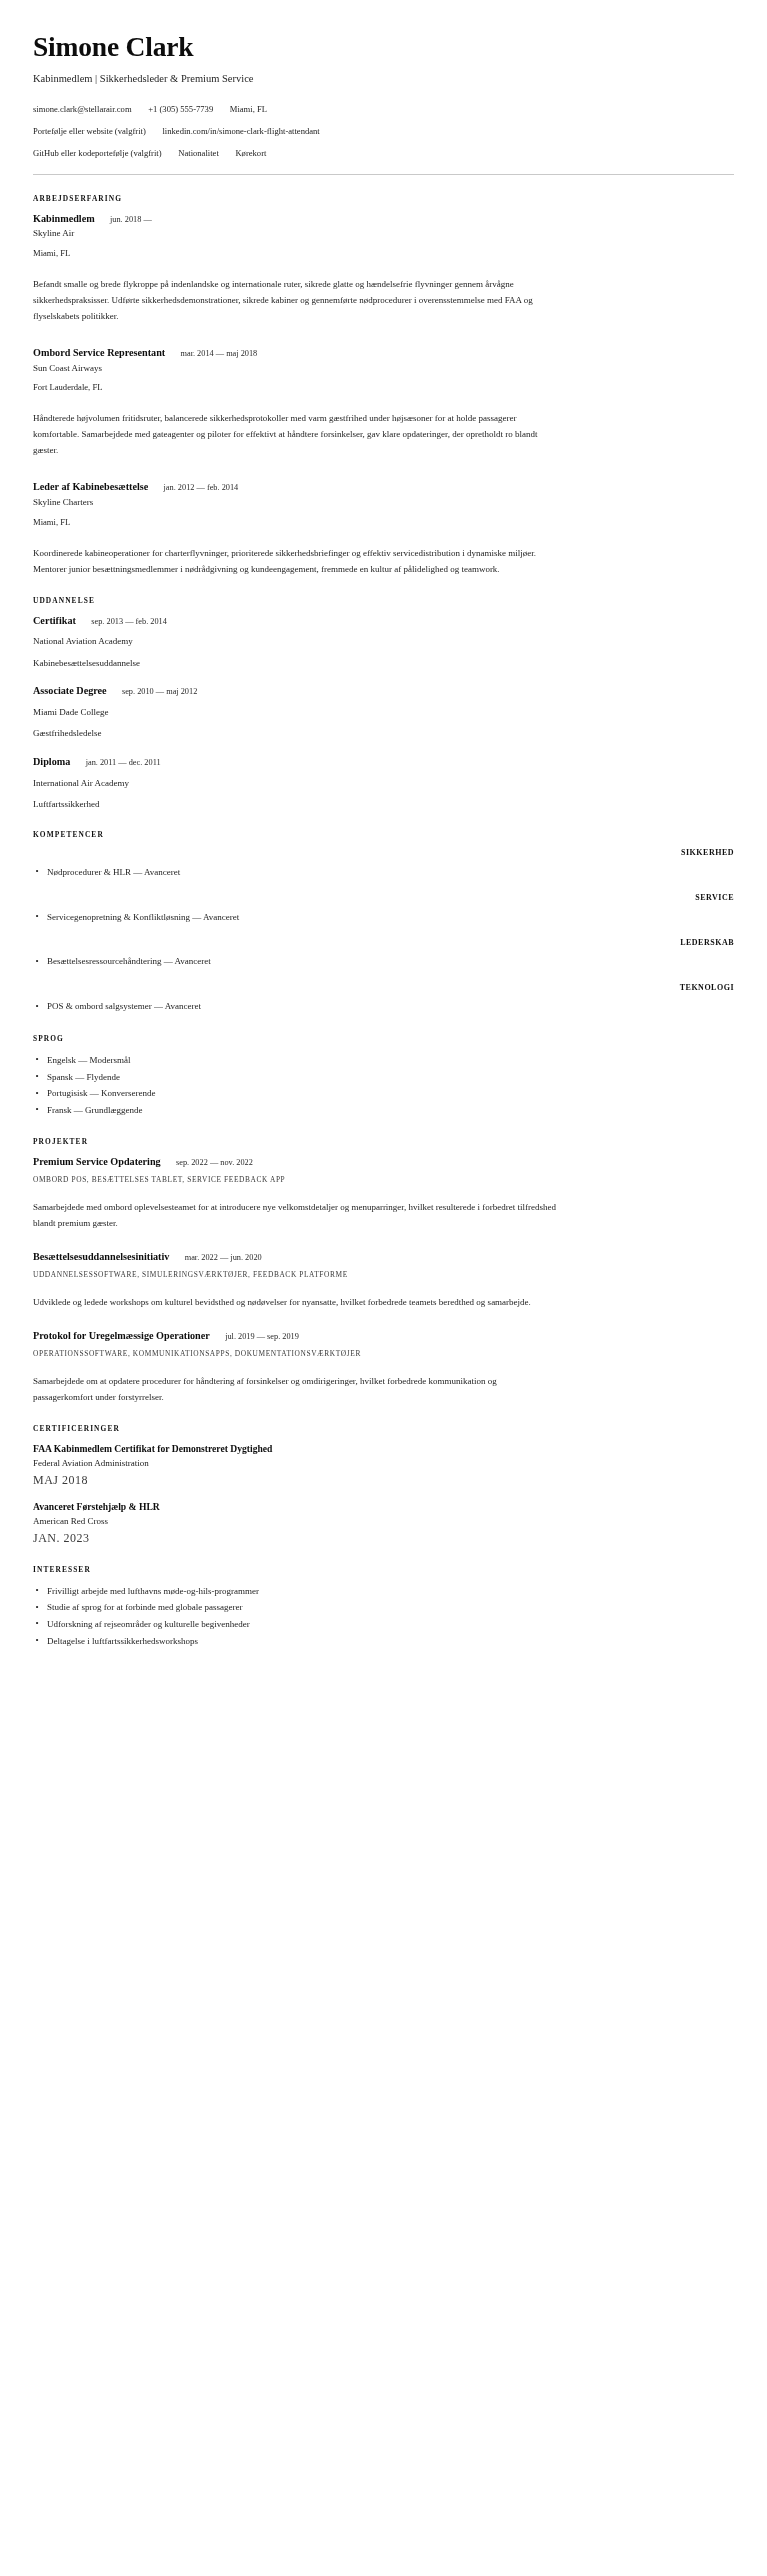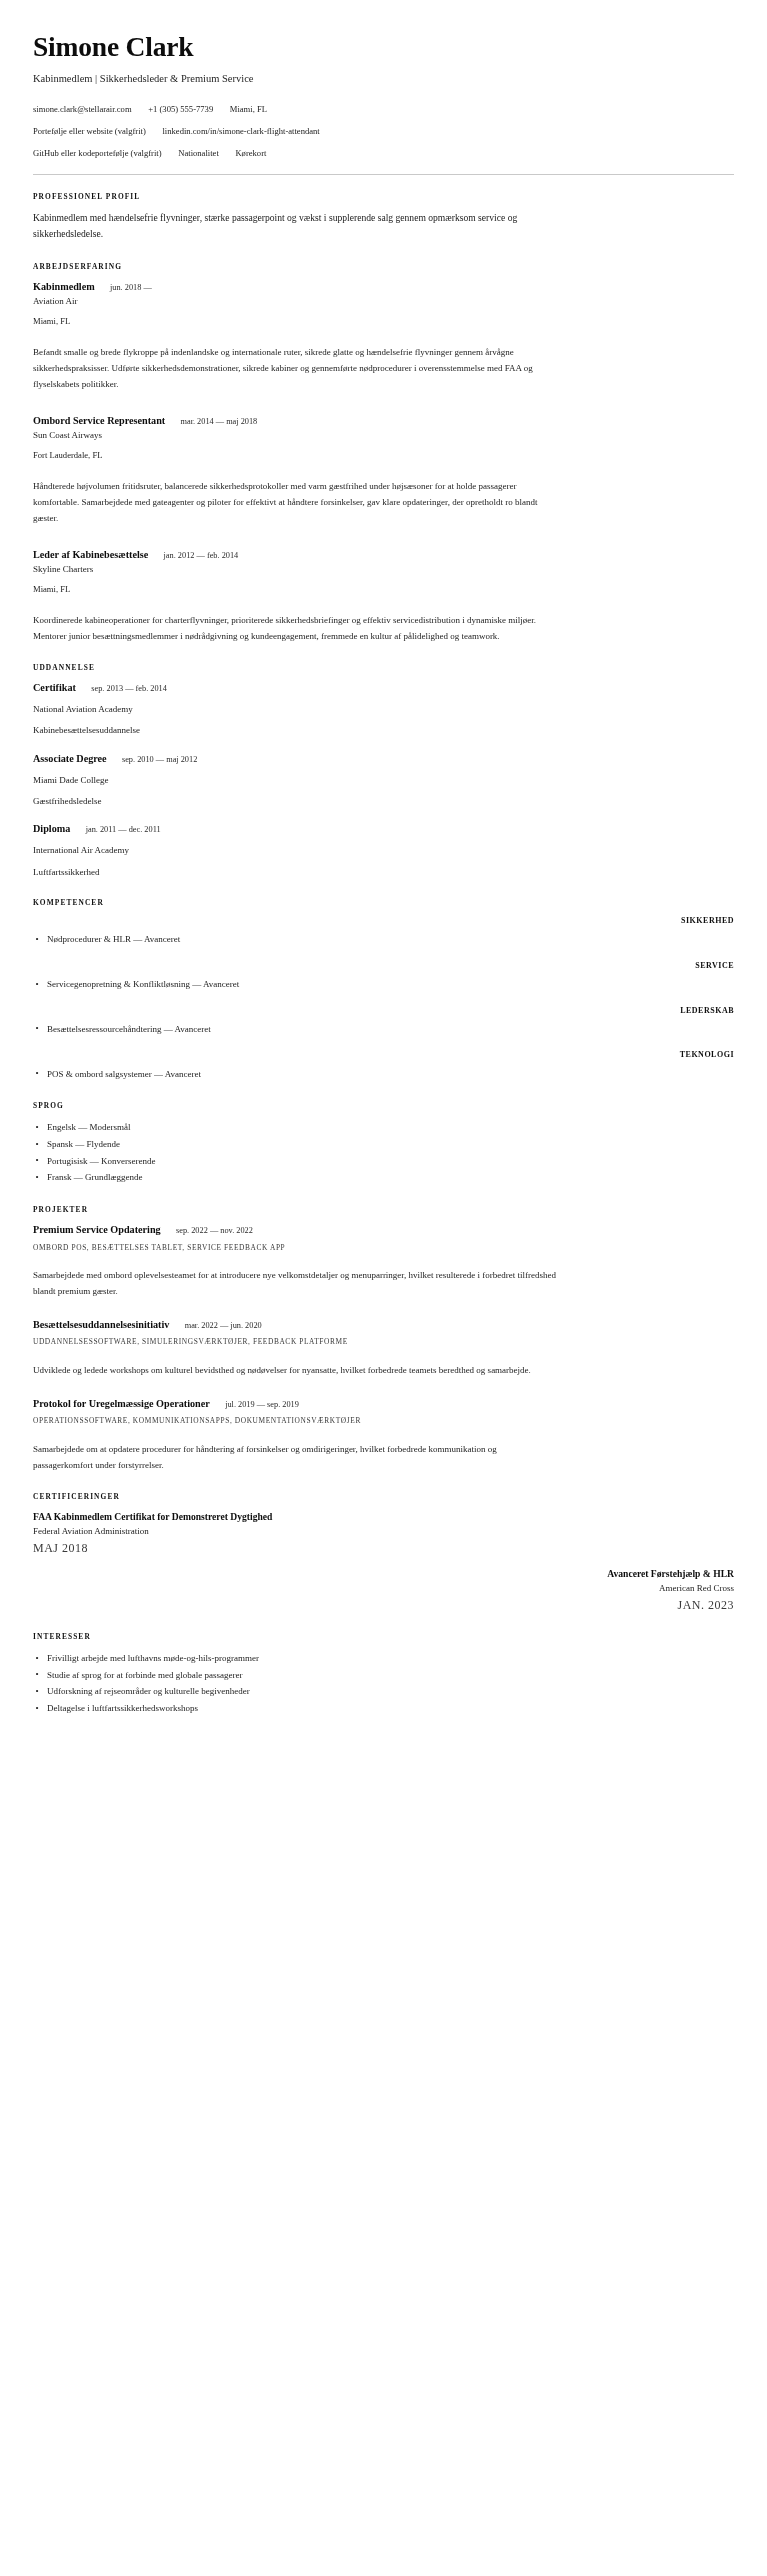--- a/index.html
+++ b/index.html
@@ -165,21 +165,21 @@
   .proj-desc {
     font-size: 9px;
     line-height: 1.78;
     margin-top: 15.3px;
     max-width: 524px;
     color: #1d1d1d;
   }
 
   
   .cert-entry { margin-bottom: 11.5px; }
-  .cert-entry:last-child { margin-bottom: 16px; text-align: right; }
+  .cert-entry:last-child { margin-bottom: 16px; }
   .cert-name {
     font-size: 9.6px;
     font-weight: bold;
     line-height: 1.4;
     color: #0d0d0d;
   }
   .cert-issuer {
     font-size: 9px;
     line-height: 1.6;
     margin-top: 0.6px;
@@ -217,34 +217,30 @@
 
     <div class="contact-line">
       <span class="ci">GitHub eller kodeportefølje (valgfrit)</span>
       <span class="ci">Nationalitet</span>
       <span class="ci">Kørekort</span>
     </div>
   </header>
 
   <hr class="rule">
 
-  <section class="section">
-    <h2 class="section-title first">PROFESSIONEL PROFIL</h2>
-    <p class="summary">Kabinmedlem med hændelsefrie flyvninger, stærke passagerpoint og vækst i supplerende salg gennem opmærksom service og sikkerhedsledelse.</p>
-  </section>
 
   <section class="section">
     <h2 class="section-title">ARBEJDSERFARING</h2>
 
     <div class="entry exp-entry">
       <div class="entry-head">
         <div class="entry-title">Kabinmedlem</div>
         <div class="entry-date">jun. 2018 —</div>
       </div>
-      <div class="entry-org">Aviation Air</div>
+      <div class="entry-org">Skyline Air</div>
       <div class="entry-loc">Miami, FL</div>
       <p class="entry-desc">Befandt smalle og brede flykroppe på indenlandske og internationale ruter, sikrede glatte og hændelsefrie flyvninger gennem årvågne sikkerhedspraksisser. Udførte sikkerhedsdemonstrationer, sikrede kabiner og gennemførte nødprocedurer i overensstemmelse med FAA og flyselskabets politikker.</p>
     </div>
 
     <div class="entry exp-entry">
       <div class="entry-head">
         <div class="entry-title">Ombord Service Representant</div>
         <div class="entry-date">mar. 2014 — maj 2018</div>
       </div>
       <div class="entry-org">Sun Coast Airways</div>

